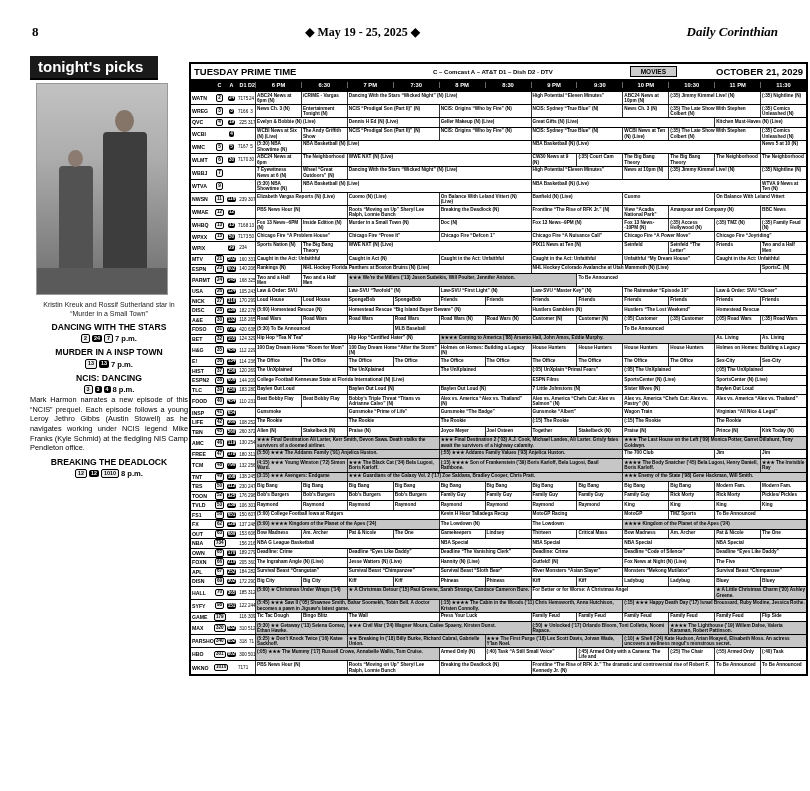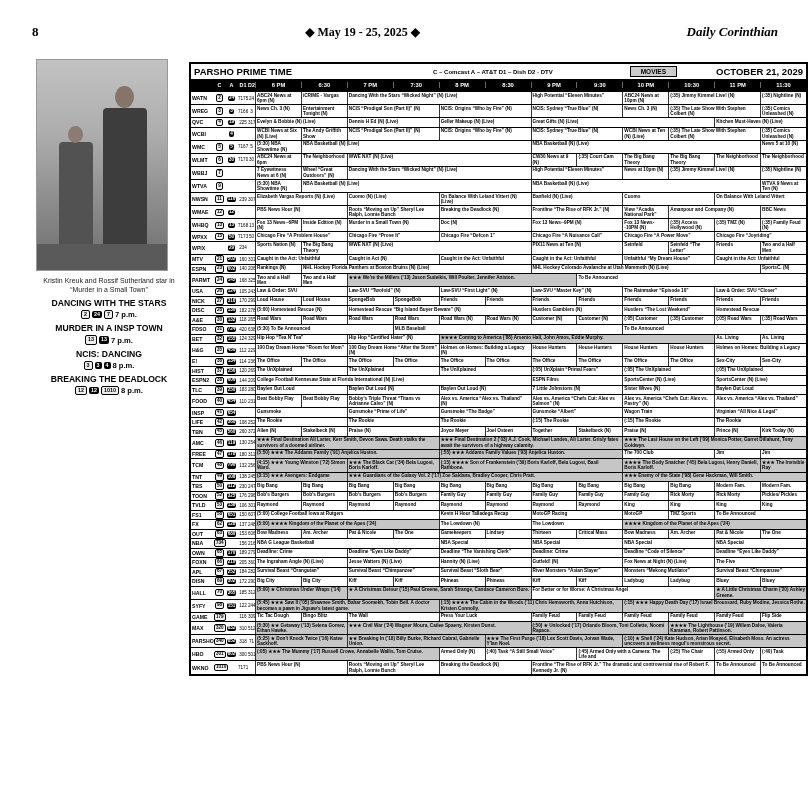--- a/index.html
+++ b/index.html
@@ -72,20 +72,21 @@
 </head>
 <body>
 
 <div class="pg-header">
   <span class="pg-num">8</span>
   <span class="pg-date">◆  May 19 - 25, 2025  ◆</span>
   <span class="pg-pub">Daily Corinthian</span>
 </div>
 
 <div class="sidebar">
+  <div class="picks-banner">tonight's picks</div>
   <div class="photo">
     <div class="fig l"></div>
     <div class="fig r"></div>
     <div class="head l"></div>
     <div class="head r"></div>
     <div class="bench"></div>
   </div>
   <div class="caption">Kristin Kreuk and Rossif Sutherland star in “Murder in a Small Town”</div>
   <div id="sb-sections">
       <div class="sb-section">
@@ -106,36 +107,37 @@
         </div>
       </div>
       <div class="sb-section">
         <div class="sb-title">NCIS: DANCING</div>
         <div class="sb-chline">
           <span class="cb box">3</span>
           <span class="cb bubble">3</span>
           <span class="cb bubble">4</span>
           <span>8 p.m.</span>
         </div>
+        <div class="sb-body">Mark Harmon narrates a new episode of this “NCIS” prequel. Each episode follows a young Leroy Jethro Gibbs (Austin Stowell) as he navigates working under NCIS legend Mike Franks (Kyle Schmid) at the fledgling NIS Camp Pendleton office.</div>
       </div>
       <div class="sb-section">
         <div class="sb-title">BREAKING THE DEADLOCK</div>
         <div class="sb-chline">
           <span class="cb box">12</span>
           <span class="cb bubble">12</span>
           <span class="cb box">1010</span>
           <span>8 p.m.</span>
         </div>
       </div>
     </div>
 </div>
 
 <div class="grid">
   <div class="grid-topbar">
-    <span class="g-title">PARSHO PRIME TIME</span>
+    <span class="g-title">TUESDAY PRIME TIME</span>
     <span class="g-legend">C – Comcast   A – AT&amp;T   D1 – Dish   D2 - DTV</span>
     <span class="g-movies">MOVIES</span>
     <span class="g-date">OCTOBER 21, 2029</span>
   </div>
   <div class="colhead">
     <div class="ch-chan">
         <span></span>
         <span>C</span>
         <span>A</span>
         <span>D1</span>

